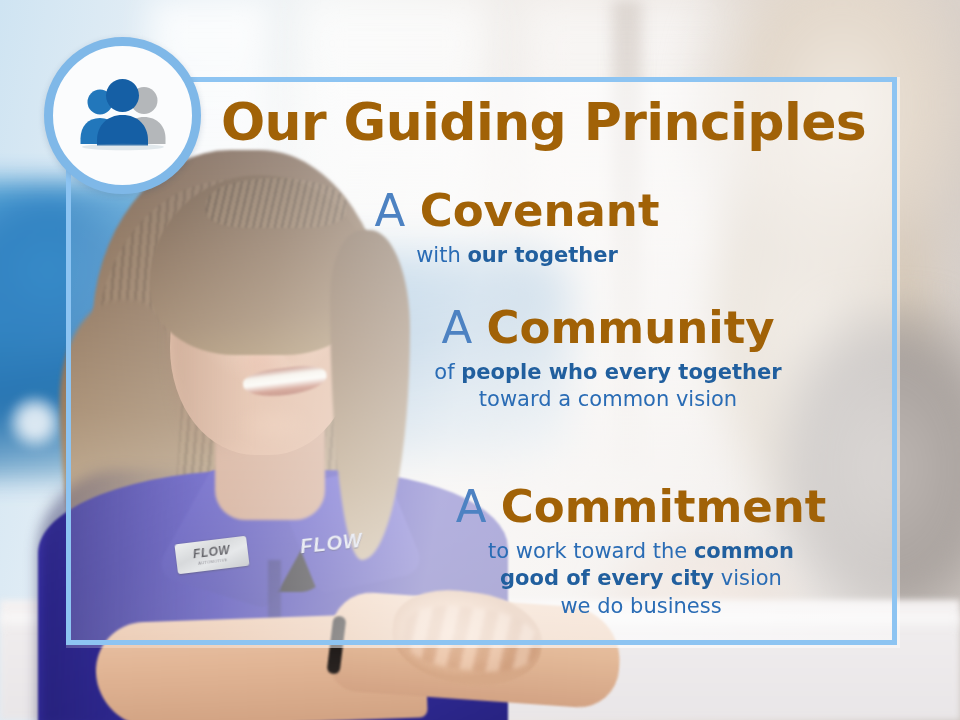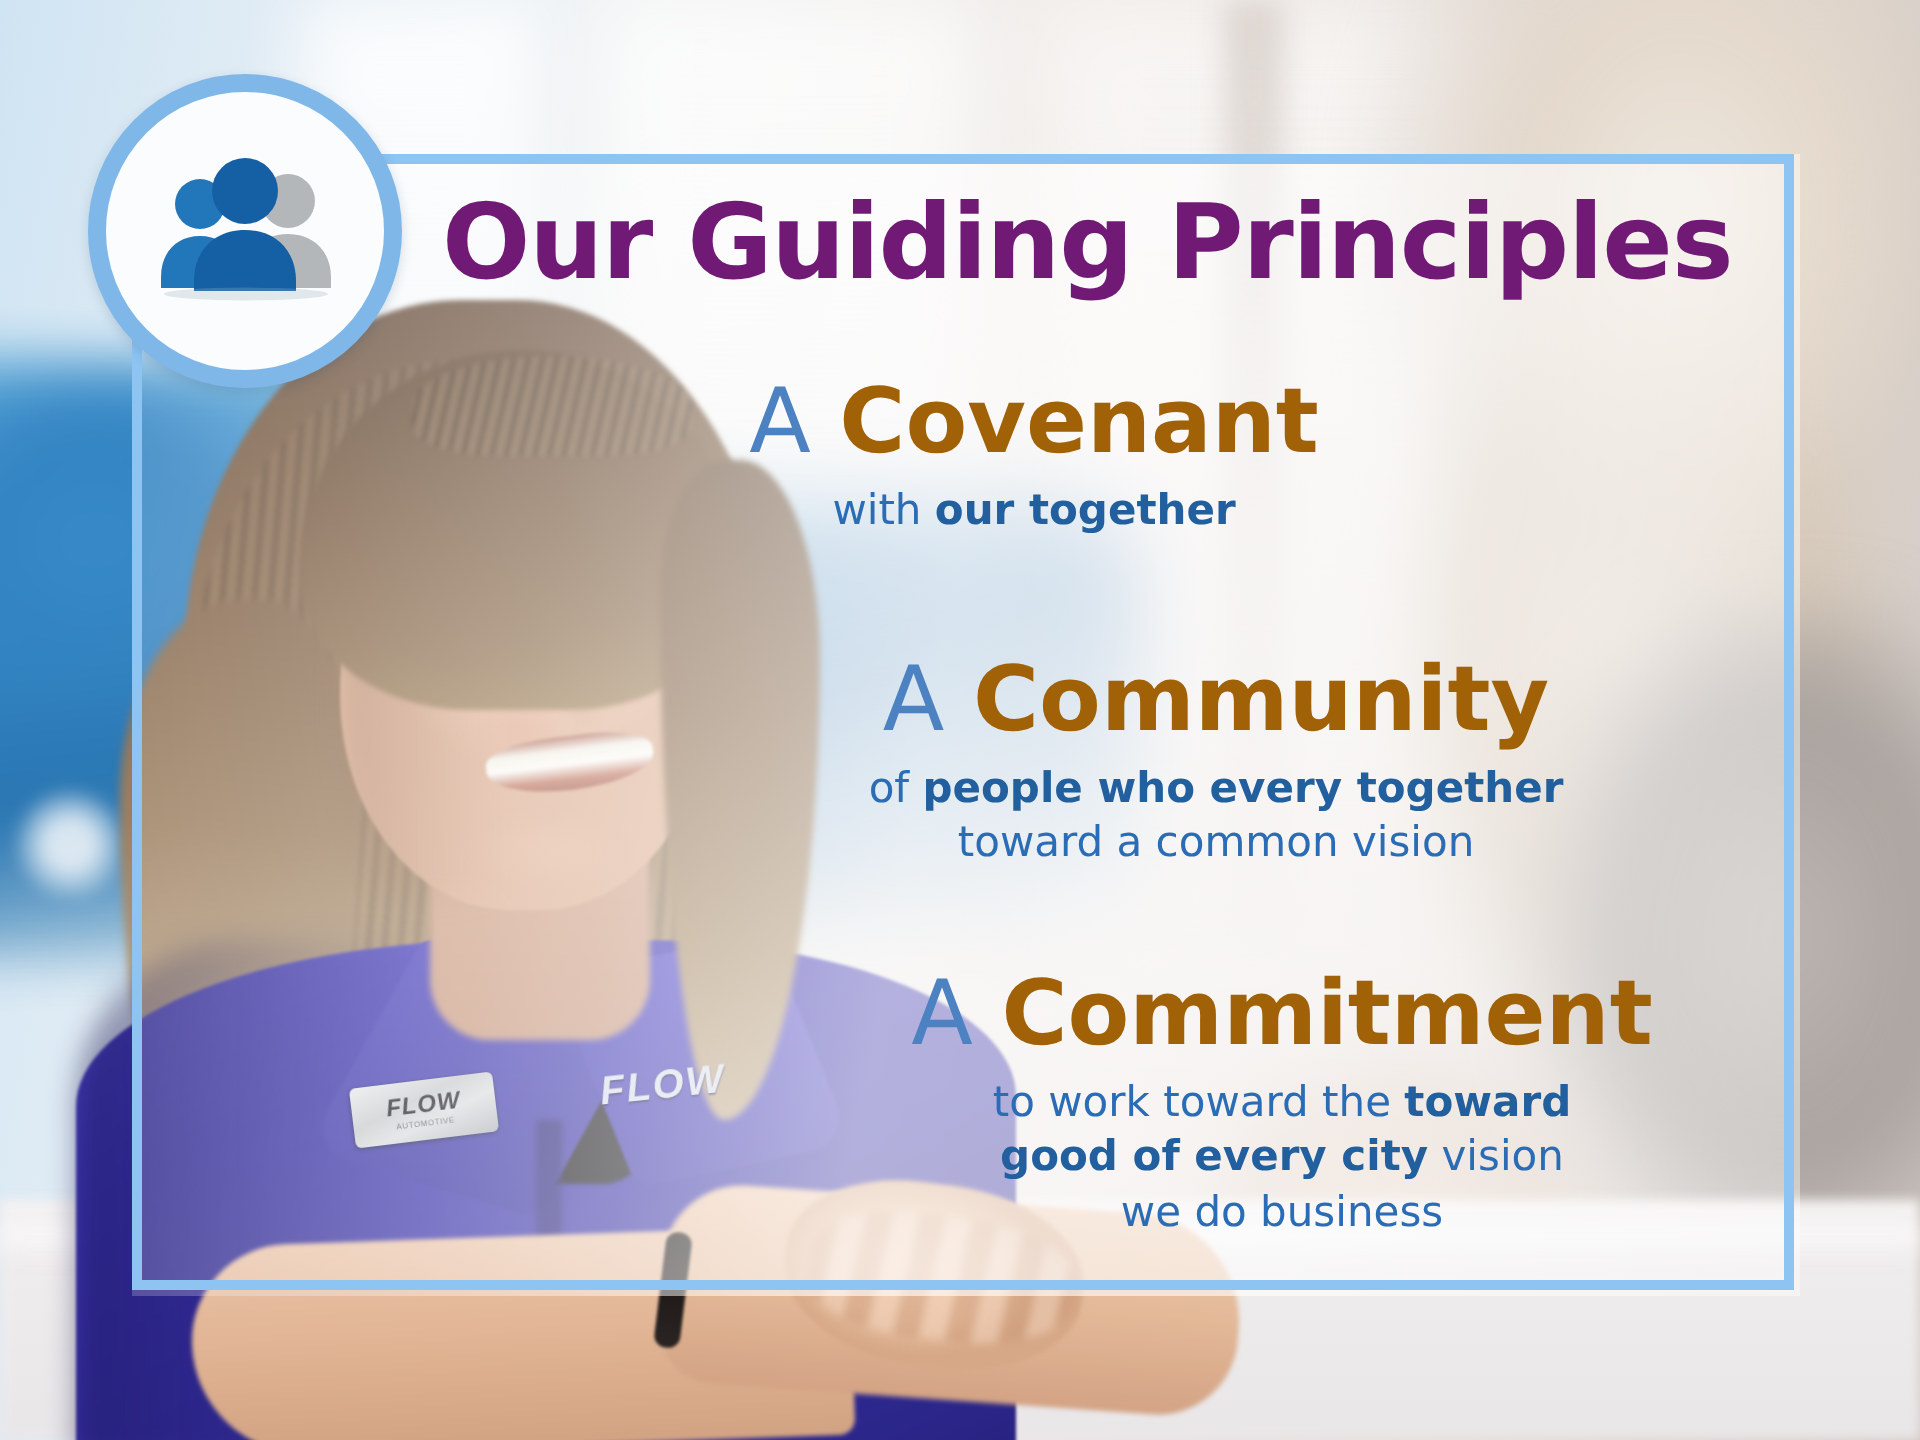--- a/index.html
+++ b/index.html
@@ -169,32 +169,32 @@
     background:#fbfcfd;border:9px solid #7fb8e8;box-sizing:border-box;
     display:flex;align-items:center;justify-content:center;
     box-shadow:0 2px 6px rgba(40,70,110,.18);}
   .people-icon{width:104px;height:74px;display:block;}
 
   
   .content{position:absolute;left:66px;top:77px;width:831px;height:568px;}
 
   .title{position:absolute;left:155px;top:19px;width:640px;text-align:center;
     font-family:"DejaVu Sans",sans-serif;font-weight:bold;font-size:52px;letter-spacing:-.6px;
-    color:#701a75;line-height:1;white-space:nowrap;}
+    color:#a16207;line-height:1;white-space:nowrap;}
 
   .block{position:absolute;width:auto;color:#2a6cb5;line-height:1.16;}
   .block .head{font-family:"DejaVu Sans",sans-serif;font-size:45px;line-height:1.06;white-space:nowrap;}
   .block .head .art{font-weight:normal;color:#4d82c2;}
   .block .head .key{font-weight:bold;color:#a16207;}
   .block .sub{font-family:"DejaVu Sans",sans-serif;font-size:21px;font-weight:normal;
     color:#2a6cb5;line-height:1.32;margin-top:7px;}
   .block .sub b{font-weight:bold;color:#215f9e;}
 
   #block-covenant{left:216px;top:110px;width:470px;text-align:center;}
-  #block-community{left:292px;top:249px;width:500px;text-align:center;}
+  #block-community{left:292px;top:227px;width:500px;text-align:center;}
   #block-commitment{left:340px;top:406px;width:470px;text-align:center;}
 </style>
 </head>
 <body>
 
 <div class="stage">
 
   <div class="photo">
     <div class="bg-wall"></div>
     <div class="bg-window-a"></div>
@@ -295,20 +295,20 @@
           <div><span>toward a common vision</span></div>
         </div>
     </div>
 
     <div class="block" id="block-commitment">
       <div class="head">
         <span class="art">A </span>
         <span class="key">Commitment</span>
       </div>
       <div class="sub">
-          <div><span>to work toward the </span><b>toward</b></div>
+          <div><span>to work toward the </span><b>common</b></div>
           <div><b>good of every city</b><span> vision</span></div>
           <div><span>we do business</span></div>
         </div>
     </div>
 
   </div>
 </div>
 
 </body></html>

